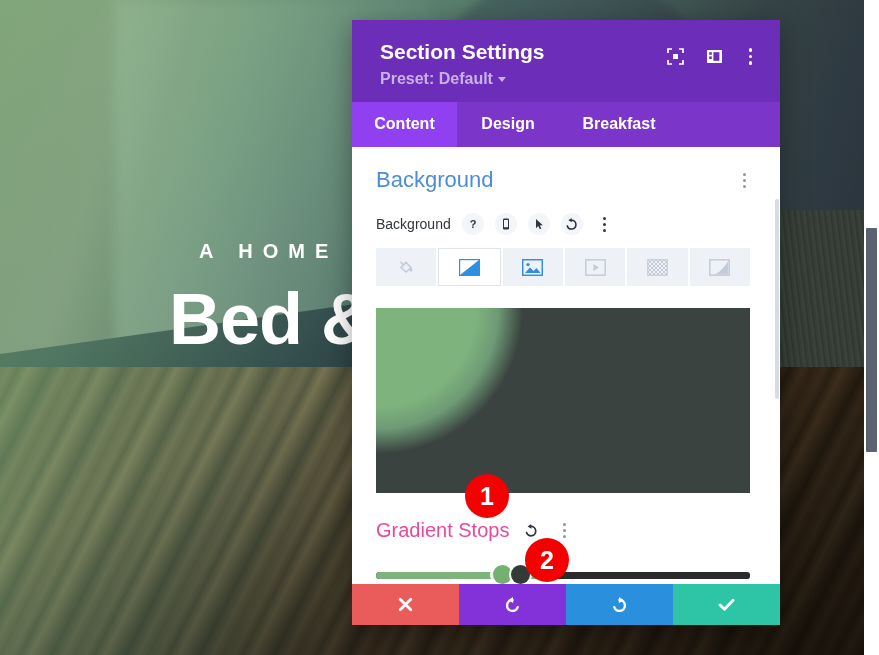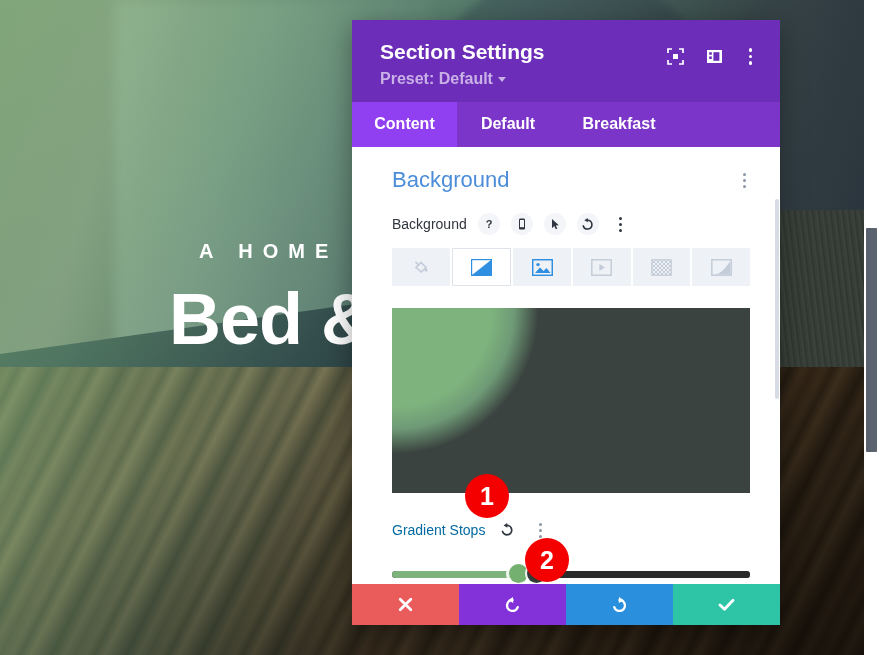--- a/index.html
+++ b/index.html
@@ -195,21 +195,21 @@
   .modal-tab.tab-design  { width: 102px; }
   .modal-tab.tab-advanced{ width: 120px; }
 
   .modal-body {
     flex: 1;
     overflow: hidden;
     position: relative;
     background: #ffffff;
     padding: 0 0 0 0;
   }
-  .body-inner { padding: 20px 30px 0 40px; }
+  .body-inner { padding: 20px 30px 0 24px; }
 
   .section-title-row {
     display: flex;
     align-items: center;
     justify-content: space-between;
     margin-bottom: 20px;
   }
   .section-title {
     color: #4c8dd9;
     font-size: 22px;
@@ -280,21 +280,21 @@
     cursor: pointer;
   }
 
   
   .stops-label-row {
     display: flex;
     align-items: center;
     gap: 11px;
     margin-bottom: 22px;
   }
-  .stops-label { font-size: 14px; color: #0369a1; }
+  .stops-label { font-size: 20px; color: #ec4899; }
 
   .stops-track-wrap {
     position: relative;
     height: 22px;
     display: flex;
     align-items: center;
   }
   .checkerboard {
     background-image:
       linear-gradient(45deg, rgba(0,0,0,.10) 25%, transparent 25%, transparent 75%, rgba(0,0,0,.10) 75%),
@@ -436,21 +436,21 @@
       <span class="dots-v light">
         <i></i>
           <i></i>
           <i></i>
       </span>
     </div>
   </div>
 
   <div class="modal-tabs">
     <div class="modal-tab tab-content">Content</div>
-    <div class="modal-tab tab-design">Default</div>
+    <div class="modal-tab tab-design">Design</div>
     <div class="modal-tab tab-advanced">Breakfast</div>
   </div>
 
   <div class="modal-body">
     <div class="body-inner">
 
       <div class="section-title-row">
         <div class="section-title">Background</div>
         <span class="dots-v">
           <i></i>

